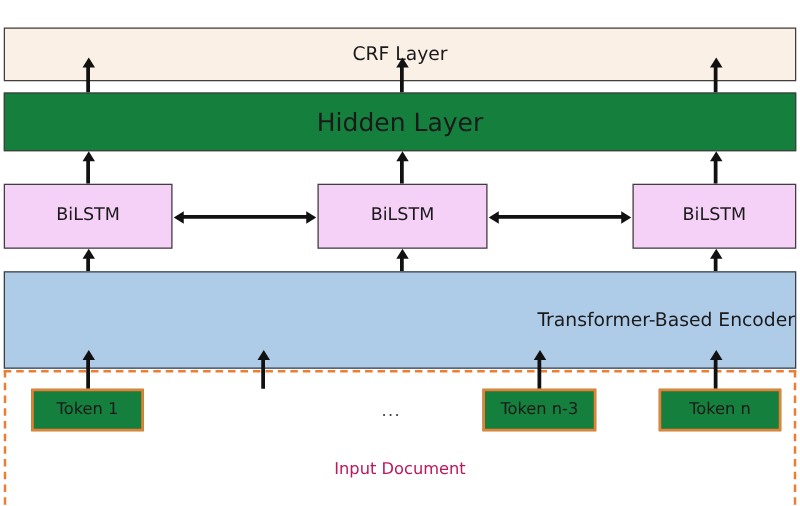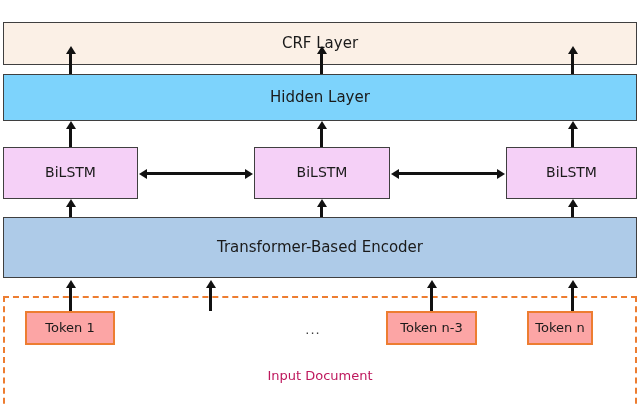--- a/index.html
+++ b/index.html
@@ -40,58 +40,59 @@
     background: #fbf0e6;
     border: 1.6px solid #3f3f3f;
     font-size: 15px;
     margin-top: 19px;
   }
   .layer-hidden {
     left: 3px;
     top: 74px;
     width: 634px;
     height: 47px;
-    background: #7dd3fc;
+    background: #15803d;
+    border: 1.6px solid #3f3f3f;
+    font-size: 20px;
+  }
+  .layer-encoder {
+    left: 3px;
+    top: 217px;
+    width: 634px;
+    height: 78px;
+    background: #aecbe8;
     border: 1.6px solid #3f3f3f;
     font-size: 15px;
-  }
-  .layer-encoder {
-    left: 3px;
-    top: 217px;
-    width: 634px;
-    height: 61px;
-    background: #aecbe8;
-    border: 1.6px solid #3f3f3f;
-    font-size: 15px;
+    justify-content: flex-end;
   }
 
   
   .bilstm {
     top: 147px;
     height: 52px;
     background: #f5d0f7;
     border: 1.6px solid #3f3f3f;
     font-size: 14px;
   }
   .bilstm-1 { left: 3px;   width: 135px; }
   .bilstm-2 { left: 254px; width: 136px; }
   .bilstm-3 { left: 506px; width: 131px; }
 
   
   .token {
     top: 311px;
     height: 34px;
-    background: #fca5a5;
+    background: #15803d;
     border: 2px solid #ed7d31;
     font-size: 13px;
   }
   .token-1  { left: 25px;  width: 90px; }
   .token-2  { left: 166px; width: 89px; }
   .token-n1 { left: 386px; width: 91px; }
-  .token-n  { left: 527px; width: 66px; }
+  .token-n  { left: 527px; width: 98px; }
 
   .ellipsis {
     position: absolute;
     left: 296px;
     top: 320px;
     width: 34px;
     height: 18px;
     display: flex;
     align-items: center;
     justify-content: center;

